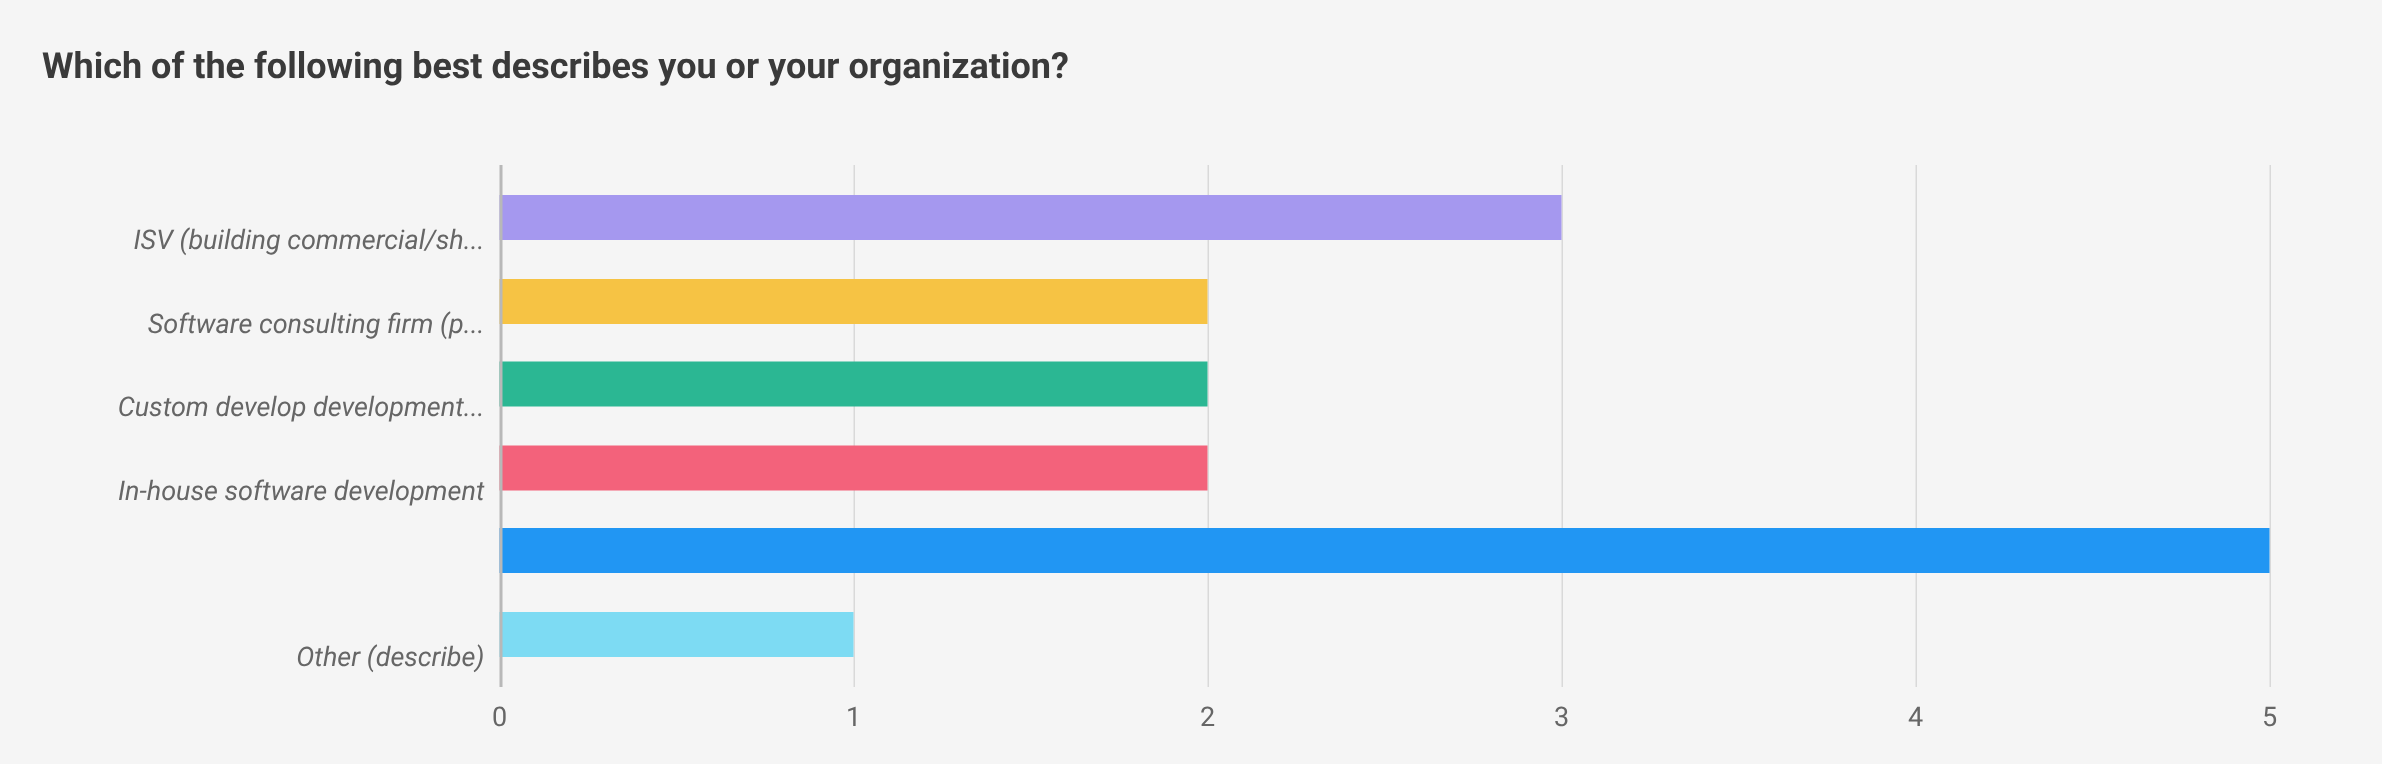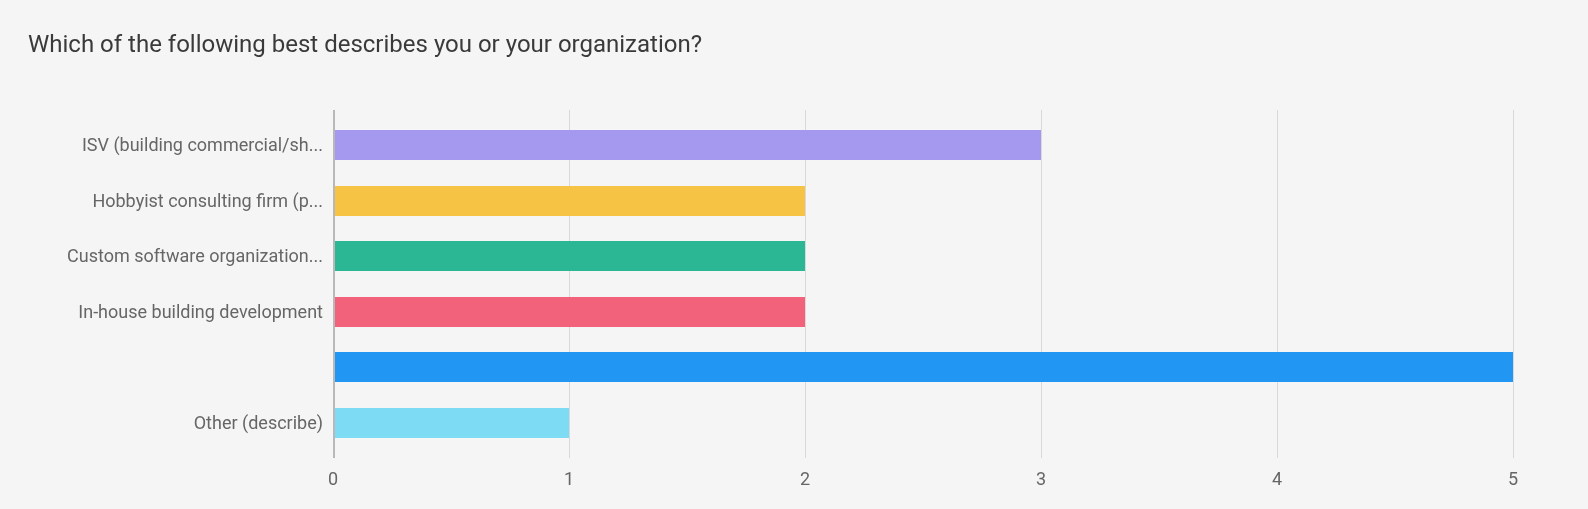--- a/index.html
+++ b/index.html
@@ -8,21 +8,21 @@
       background: #f5f5f5;
       width: 1588px;
       height: 509px;
       position: relative;
     }
     .title {
       position: absolute;
       left: 28px;
       top: 30px;
       font-size: 24px;
-      font-weight: 400;
+      font-weight: 700;
       color: #3a3a3a;
       text-align: right;
     }
     .chart-area {
       position: absolute;
       left: 28px;
       top: 110px;
       width: 1540px;
       height: 390px;
     }
@@ -60,23 +60,24 @@
       position: absolute;
       left: 0;
       height: 30px;
     }
     .bar {
       height: 100%;
     }
     .y-labels {
       position: absolute;
       left: 0;
-      top: 0;
+      top: 16px;
       width: 295px;
       height: 348px;
+      font-style: italic;
     }
     .y-label {
       position: absolute;
       right: 0;
       width: 295px;
       text-align: right;
       font-size: 18px;
       color: #666666;
       white-space: nowrap;
       overflow: hidden;
@@ -99,23 +100,23 @@
   </style>
 </head>
 <body>
 
 <div class="title">Which of the following best describes you or your organization?</div>
 
 <div class="chart-area">
 
   <div class="y-labels" id="y-labels">
       <div class="y-label" style="top: 20px;">ISV (building commercial/sh...</div>
-      <div class="y-label" style="top: 75.6px;">Hobbyist consulting firm (p...</div>
-      <div class="y-label" style="top: 131.2px;">Custom software organization...</div>
-      <div class="y-label" style="top: 186.8px;">In-house building development</div>
+      <div class="y-label" style="top: 75.6px;">Software consulting firm (p...</div>
+      <div class="y-label" style="top: 131.2px;">Custom develop development...</div>
+      <div class="y-label" style="top: 186.8px;">In-house software development</div>
       <div class="y-label" style="top: 298px; text-align: right;">Other (describe)</div>
     </div>
 
   <div class="plot">
     <div id="gridlines">
         <div class="gridline" style="left: 236px;"></div>
         <div class="gridline" style="left: 472px;"></div>
         <div class="gridline" style="left: 708px;"></div>
         <div class="gridline" style="left: 944px;"></div>
         <div class="gridline" style="left: 1180px;"></div>

